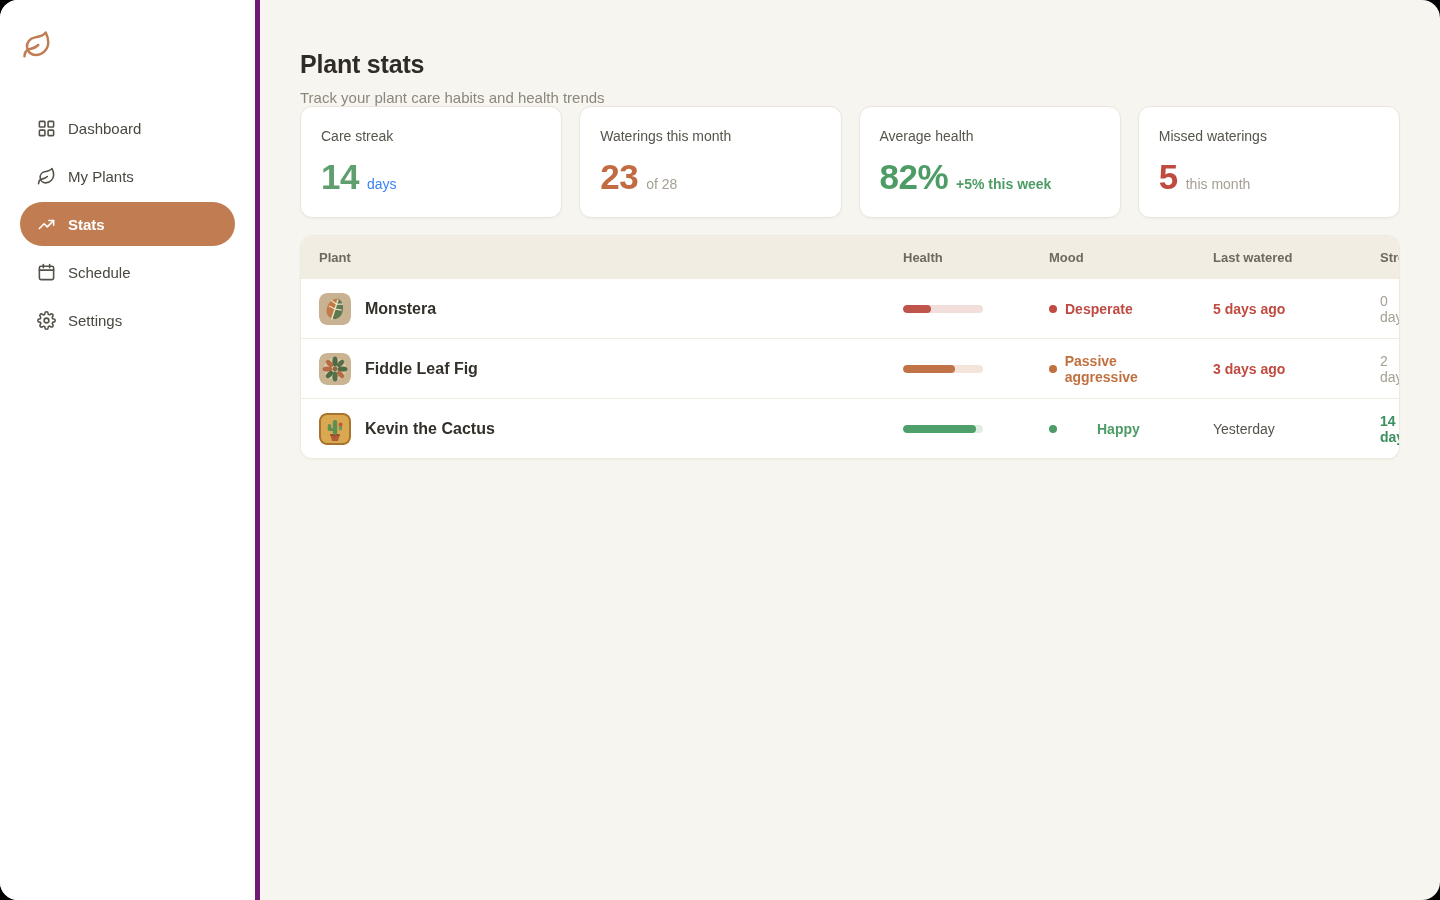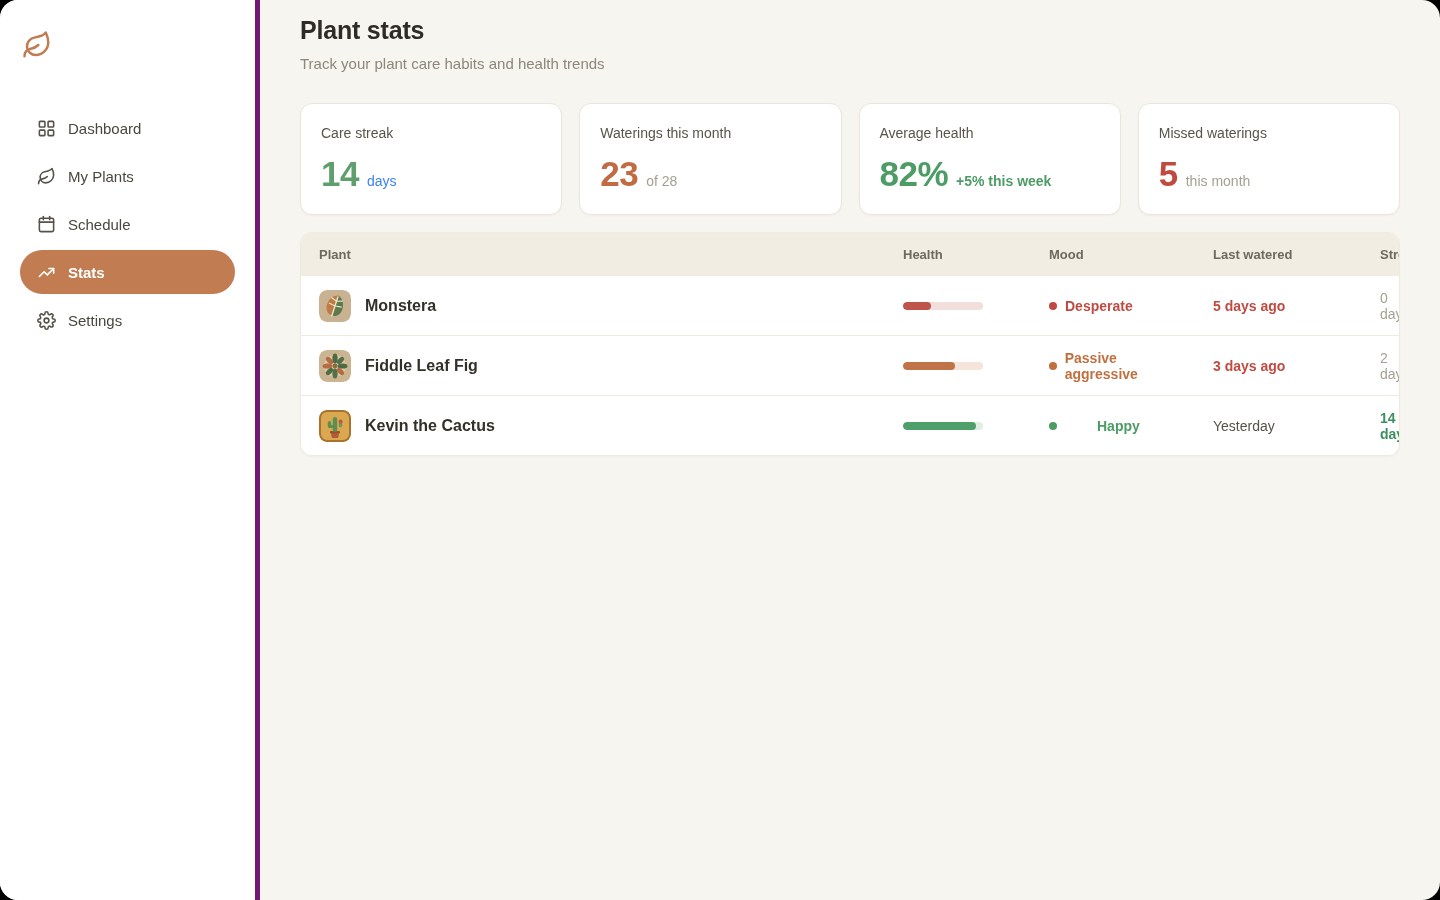--- a/index.html
+++ b/index.html
@@ -18,25 +18,25 @@
   .nav-item {
     display: flex; align-items: center; gap: 12px;
     height: 44px; padding: 0 16px; border-radius: 22px;
     color: #4a473f; font-size: 15px; cursor: pointer;
   }
   .nav-item .nicon { width: 20px; height: 20px; display: flex; align-items: center; justify-content: center; }
   .nav-item.active { background: #c17c52; color: #ffffff; font-weight: bold; }
   .nav-item.active svg { stroke: #ffffff; }
   .nav-item svg { stroke: #55524a; }
   
-  .main { flex: 1; padding: 16px 40px 0 40px; overflow: hidden; }
+  .main { flex: 1; padding: 50px 40px 0 40px; overflow: hidden; }
   .page-title { font-size: 25px; font-weight: bold; color: #2f2c27; letter-spacing: -0.2px; }
   .page-subtitle { font-size: 15px; color: #8c877b; margin-top: 10px; }
   
-  .cards { display: grid; grid-template-columns: repeat(4, 1fr); gap: 17px; margin-top: 31px; }
+  .cards { display: grid; grid-template-columns: repeat(4, 1fr); gap: 17px; }
   .card {
     background: #ffffff; border: 1px solid #eae6dc; border-radius: 12px;
     padding: 21px 20px 24px 20px; box-shadow: 0 1px 2px rgba(60,50,30,0.04);
     height: 112px;
   }
   .card-label { font-size: 14px; color: #57544c; }
   .card-value-row { display: flex; align-items: baseline; gap: 8px; margin-top: 13px; }
   .card-value { font-size: 35px; font-weight: bold; letter-spacing: -0.5px; }
   .card-unit { font-size: 14px; color: #a5a093; }
   .card-unit.accent { font-weight: bold; }
@@ -94,39 +94,39 @@
       </div>
       <div class="nav-item">
         <span class="nicon">
           <svg width="19" height="19" viewBox="0 0 24 24" fill="none" stroke-width="2" stroke-linecap="round" stroke-linejoin="round">
               <path d="M11 20A7 7 0 0 1 9.8 6.1C15.5 5 17 4.48 19 2c1 2 2 4.18 2 8 0 5.5-4.78 10-10 10Z"></path>
               <path d="M2 21c0-3 1.85-5.36 5.08-6C9.5 14.52 12 13 13 12"></path>
             </svg>
         </span>
         <span>My Plants</span>
       </div>
+      <div class="nav-item active">
+        <span class="nicon">
+          <svg width="19" height="19" viewBox="0 0 24 24" fill="none" stroke-width="2" stroke-linecap="round" stroke-linejoin="round">
+              <polyline points="3 17 9 11 13 15 21 7"></polyline>
+              <polyline points="15 7 21 7 21 13"></polyline>
+            </svg>
+        </span>
+        <span>Stats</span>
+      </div>
       <div class="nav-item">
         <span class="nicon">
           <svg width="19" height="19" viewBox="0 0 24 24" fill="none" stroke-width="2" stroke-linecap="round" stroke-linejoin="round">
               <rect x="3" y="4" width="18" height="17" rx="2"></rect>
               <line x1="8" y1="2" x2="8" y2="6"></line>
               <line x1="16" y1="2" x2="16" y2="6"></line>
               <line x1="3" y1="9" x2="21" y2="9"></line>
             </svg>
         </span>
         <span>Schedule</span>
-      </div>
-      <div class="nav-item active">
-        <span class="nicon">
-          <svg width="19" height="19" viewBox="0 0 24 24" fill="none" stroke-width="2" stroke-linecap="round" stroke-linejoin="round">
-              <polyline points="3 17 9 11 13 15 21 7"></polyline>
-              <polyline points="15 7 21 7 21 13"></polyline>
-            </svg>
-        </span>
-        <span>Stats</span>
       </div>
       <div class="nav-item">
         <span class="nicon">
           <svg width="19" height="19" viewBox="0 0 24 24" fill="none" stroke-width="2" stroke-linecap="round" stroke-linejoin="round">
               <circle cx="12" cy="12" r="3"></circle>
               <path d="M19.4 15a1.65 1.65 0 0 0 .33 1.82l.06.06a2 2 0 1 1-2.83 2.83l-.06-.06a1.65 1.65 0 0 0-1.82-.33 1.65 1.65 0 0 0-1 1.51V21a2 2 0 1 1-4 0v-.09A1.65 1.65 0 0 0 9 19.4a1.65 1.65 0 0 0-1.82.33l-.06.06a2 2 0 1 1-2.83-2.83l.06-.06a1.65 1.65 0 0 0 .33-1.82 1.65 1.65 0 0 0-1.51-1H3a2 2 0 1 1 0-4h.09A1.65 1.65 0 0 0 4.6 9a1.65 1.65 0 0 0-.33-1.82l-.06-.06a2 2 0 1 1 2.83-2.83l.06.06a1.65 1.65 0 0 0 1.82.33H9a1.65 1.65 0 0 0 1-1.51V3a2 2 0 1 1 4 0v.09a1.65 1.65 0 0 0 1 1.51 1.65 1.65 0 0 0 1.82-.33l.06-.06a2 2 0 1 1 2.83 2.83l-.06.06a1.65 1.65 0 0 0-.33 1.82V9a1.65 1.65 0 0 0 1.51 1H21a2 2 0 1 1 0 4h-.09a1.65 1.65 0 0 0-1.51 1z"></path>
             </svg>
         </span>
         <span>Settings</span>
       </div>

